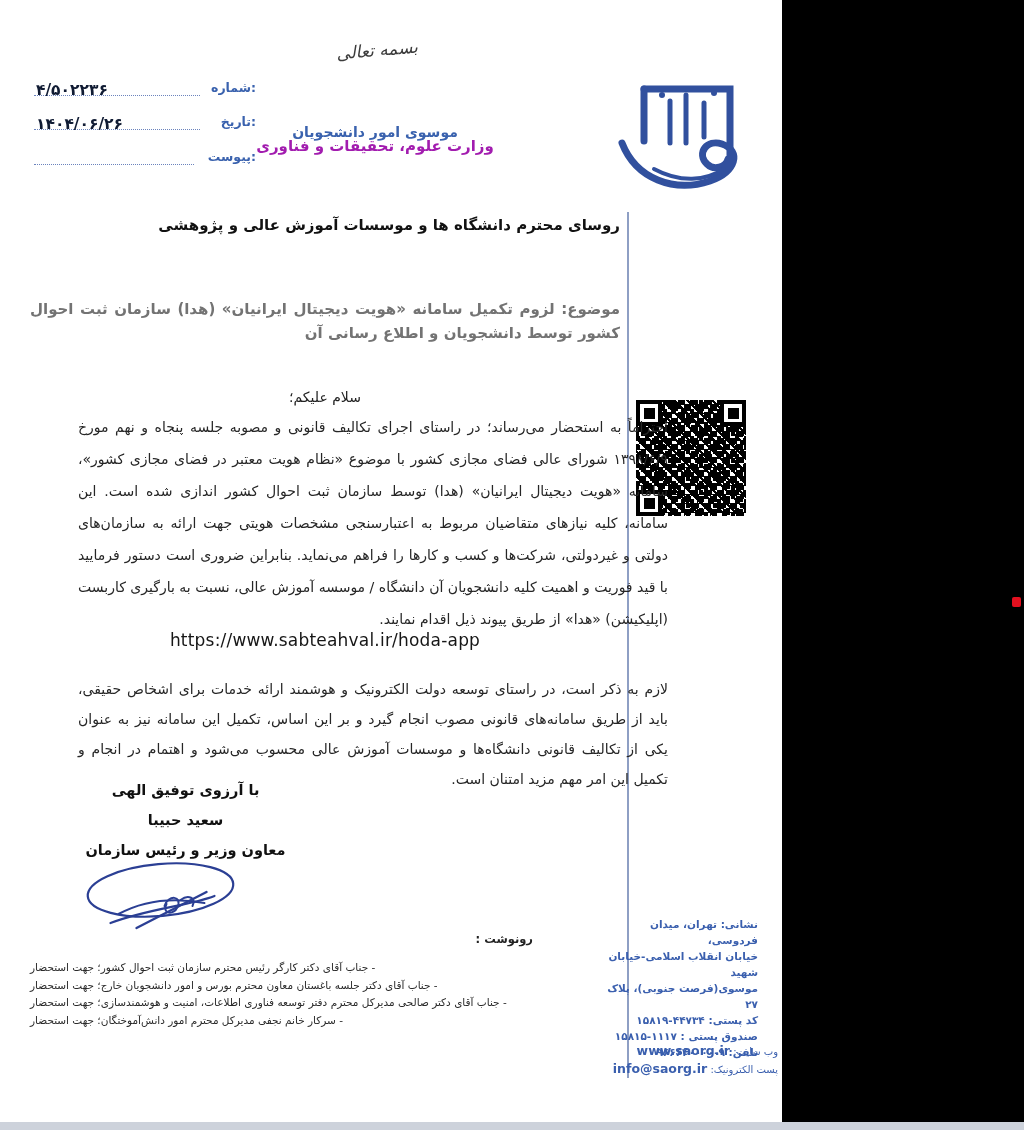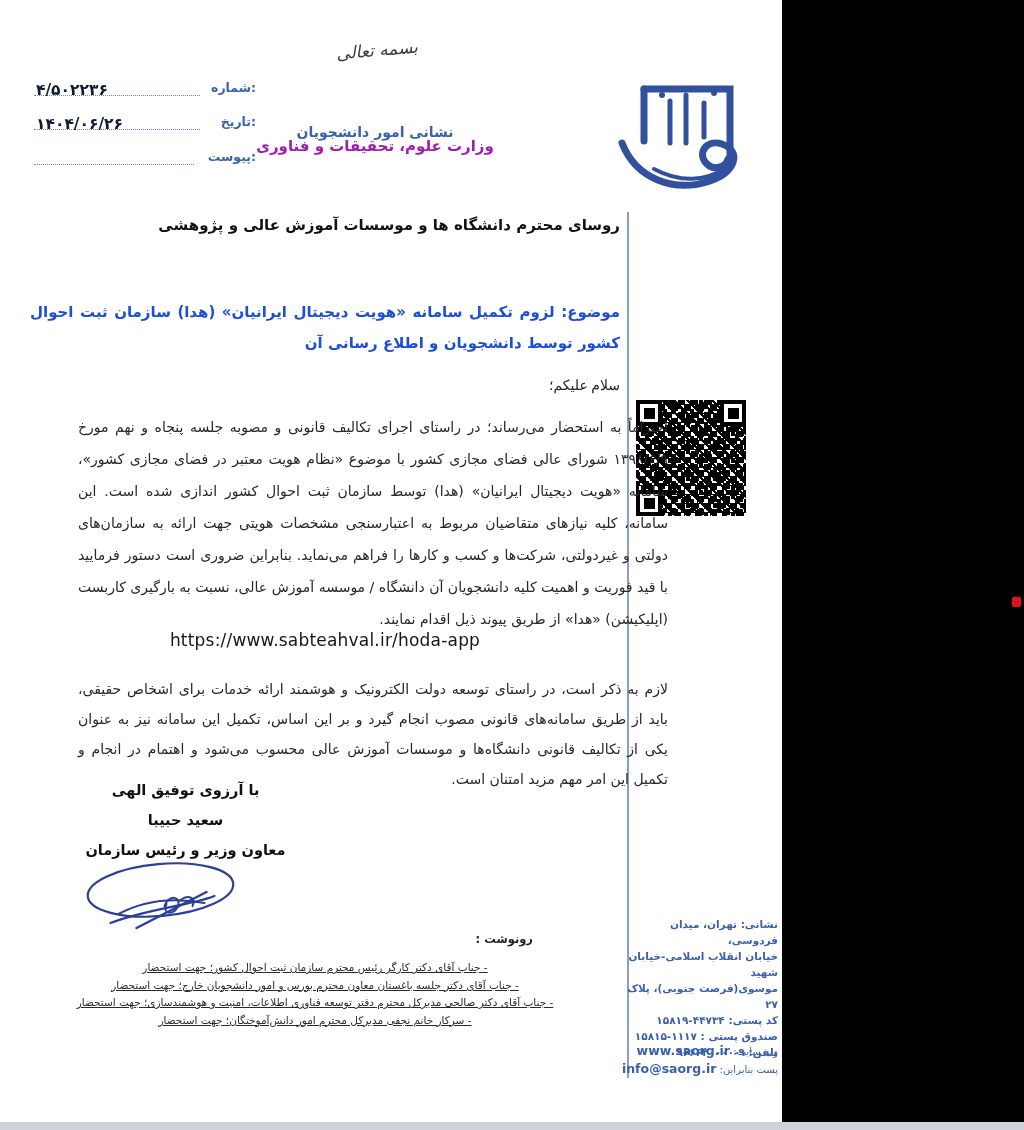--- a/index.html
+++ b/index.html
@@ -20,65 +20,65 @@
   .meta-row{position:absolute;left:32px;width:224px;height:26px;}
   .meta-row .lbl{position:absolute;right:0;top:4px;font-size:12.5px;font-weight:bold;color:#3a62ae;}
   .meta-row .dots{position:absolute;left:2px;right:56px;bottom:6px;border-bottom:1.6px dotted #6b83bd;}
   .meta-row .val{position:absolute;left:4px;bottom:3px;font-size:15.5px;font-weight:bold;
                  color:#101b33;letter-spacing:.5px;}
   .logo{position:absolute;left:610px;top:80px;width:150px;height:126px;}
   .divider{position:absolute;left:627px;top:212px;width:2px;height:866px;background:#8e9fc4;}
   
   .col{position:absolute;left:30px;width:590px;}
   .addressee{top:216px;font-size:15px;font-weight:bold;text-align:right;color:#111;}
-  .subject{top:297px;font-size:15px;font-weight:bold;line-height:31px;text-align:justify;color:#1d4ed8;}
-  .salutation{top:377px;font-size:14px;text-align:right;color:#222;font-family:Liberation Serif, serif;}
+  .subject{top:297px;font-size:15px;font-weight:bold;line-height:24px;text-align:justify;color:#737373;}
+  .salutation{top:389px;font-size:14px;text-align:center;color:#222;}
   .para{font-size:14px;color:#262626;text-align:justify;margin-left:48px;}
   .p1{top:411px;line-height:32px;}
   .p2{top:674px;line-height:30px;}
   .app-link{top:630px;text-align:center;font-size:17px;color:#161616;letter-spacing:.2px;}
   .closing-block{position:absolute;left:58px;width:255px;text-align:center;font-weight:bold;color:#111;}
   .closing{top:782px;font-size:14.5px;}
   .signer-name{top:812px;font-size:14.5px;}
   .signer-title{top:842px;font-size:14.5px;}
   .signature{position:absolute;left:78px;top:856px;width:165px;height:78px;}
   
   .cc-label{position:absolute;left:30px;top:932px;width:503px;text-align:right;
             font-size:11.5px;font-weight:bold;color:#222;}
-  .cc-list{position:absolute;left:30px;top:959px;width:570px;text-align:center;
-           font-size:10.5px;line-height:17.5px;color:#2a2a2a;text-decoration:underline;}
+  .cc-list{position:absolute;left:30px;top:959px;width:570px;text-align:left;
+           font-size:10.5px;line-height:17.5px;color:#2a2a2a;}
   
   .tracking-box{position:absolute;left:637px;top:327px;width:106px;height:67px;
                 border:1.6px solid #3a3a3a;background:#fff;text-align:center;color:#1a1a1a;}
   .tracking-box .tl{margin-top:7px;font-size:12.5px;}
   .tracking-box .tn{margin-top:5px;font-size:14px;letter-spacing:1px;}
   .qr{position:absolute;left:634px;top:398px;width:114px;height:120px;background:#fff;}
   .qr-noise{position:absolute;inset:2px;background:
     conic-gradient(from 90deg,#000 25%,#0000 0 50%,#000 0 75%,#0000 0) 0 0/9px 9px,
     conic-gradient(from 0deg,#000 25%,#0000 0 50%,#000 0 75%,#0000 0) 3px 5px/13px 13px,
     repeating-linear-gradient(45deg,#000 0 2px,#0000 2px 9px);}
   .qr-f{position:absolute;width:26px;height:26px;border:4.5px solid #000;background:#fff;box-sizing:border-box;}
   .qr-f::after{content:"";position:absolute;inset:3.5px;background:#000;}
   .f-tl{left:2px;top:2px}.f-tr{right:2px;top:2px}.f-bl{left:2px;bottom:2px}
   
-  .footer-address{position:absolute;left:620px;top:916px;width:158px;text-align:right;
+  .footer-address{position:absolute;left:600px;top:916px;width:158px;text-align:right;
                   font-size:10.5px;font-weight:bold;line-height:16px;color:#3a5fae;}
   .addr-line .num{letter-spacing:.4px;text-align:right;}
   .footer-web{position:absolute;left:606px;top:1042px;width:172px;text-align:right;
               line-height:17px;color:#3a5fae;font-size:10px;}
   .footer-web .site{font-weight:bold;font-size:12.5px;}
 </style>
 </head>
 <body>
 
 <div class="canvas">
 
   <div class="bismillah rtl">بسمه تعالی</div>
   <div class="ministry rtl">وزارت علوم، تحقیقات و فناوری</div>
-  <div class="organization rtl">نشانی امور دانشجویان</div>
+  <div class="organization rtl">موسوی امور دانشجویان</div>
 
   <div class="meta-row" style="top:76px">
     <span class="lbl">شماره:</span>
     <span class="dots"></span>
     <span class="val" dir="ltr">۴/۵۰۲۲۳۶</span>
   </div>
   <div class="meta-row" style="top:110px">
     <span class="lbl">تاریخ:</span>
     <span class="dots"></span>
     <span class="val" dir="ltr">۱۴۰۴/۰۶/۲۶</span>
@@ -143,19 +143,19 @@
   <div class="footer-address rtl">
     <div class="addr-line"><span>نشانی: تهران، میدان فردوسی،</span> <span class="num" dir="ltr"></span></div>
     <div class="addr-line"><span>خیابان انقلاب اسلامی-خیابان شهید</span> <span class="num" dir="ltr"></span></div>
     <div class="addr-line"><span>موسوی(فرصت جنوبی)، پلاک ۲۷</span> <span class="num" dir="ltr"></span></div>
     <div class="addr-line"><span>کد پستی:</span> <span class="num" dir="ltr">۱۵۸۱۹-۴۴۷۳۴</span></div>
     <div class="addr-line"><span>صندوق پستی :</span> <span class="num" dir="ltr">۱۵۸۱۵-۱۱۱۷</span></div>
     <div class="addr-line"><span>تلفن:</span> <span class="num" dir="ltr">۹۶۶۶۴۰۰۰۰-۹</span></div>
   </div>
   <div class="footer-web rtl">
     <div><span>وب سایت:</span> <span class="site" dir="ltr">www.saorg.ir</span></div>
-    <div><span>پست بنابراین:</span> <span class="site" dir="ltr">info@saorg.ir</span></div>
+    <div><span>پست الکترونیک:</span> <span class="site" dir="ltr">info@saorg.ir</span></div>
   </div>
 
   <div class="black-bar"></div>
   <div class="red-marker"></div>
   <div class="bottom-strip"></div>
 </div>
 
 </body></html>

